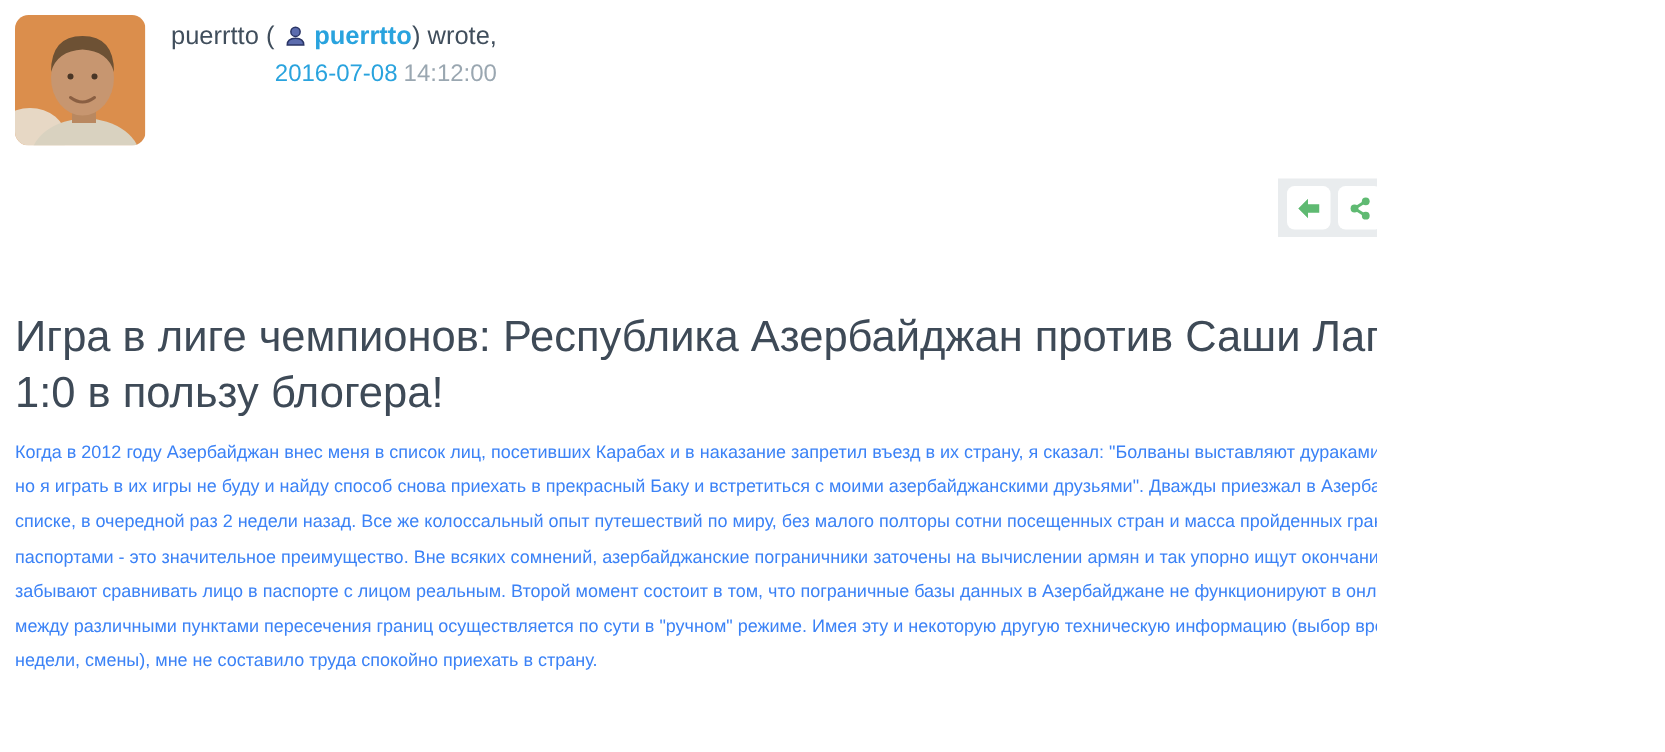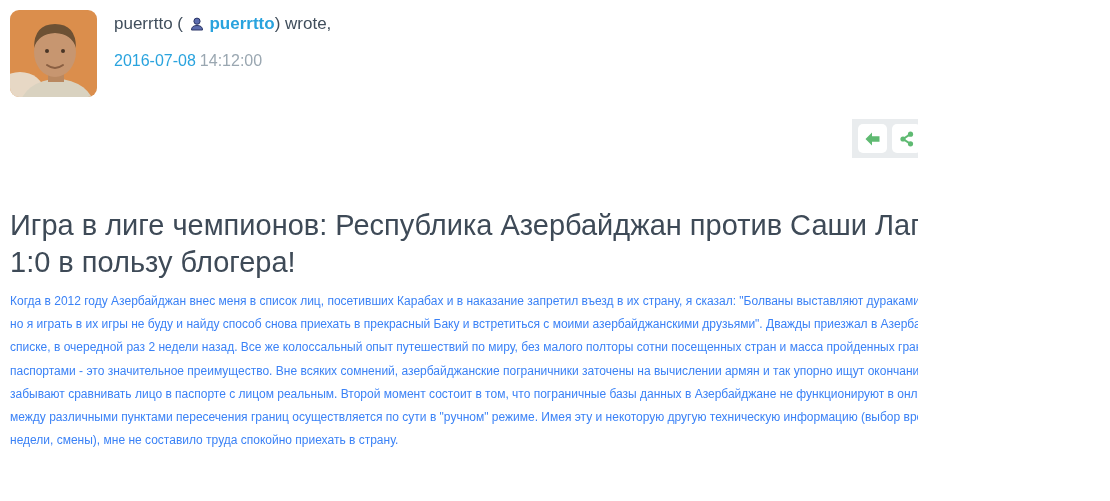--- a/index.html
+++ b/index.html
@@ -40,21 +40,21 @@
     display: inline-block;
     vertical-align: -2px;
     margin: 0 1px 0 2px;
   }
   .user-link {
     color: #29a3de;
     font-weight: bold;
     text-decoration: none;
     cursor: pointer;
   }
-  .datetime { margin-top: 12px; font-size: 16px; line-height: 22px; }
+  .datetime { margin-top: 1px; font-size: 16px; line-height: 22px; text-align: right; }
   .date-link { color: #29a3de; text-decoration: none; cursor: pointer; }
   .time-text { color: #9aa7b1; margin-left: 4px; }
 
   
   .nav-toolbar {
     position: absolute;
     top: 119px;
     left: 852px;
     background: #e9ecee;
     padding: 5px 6px;

